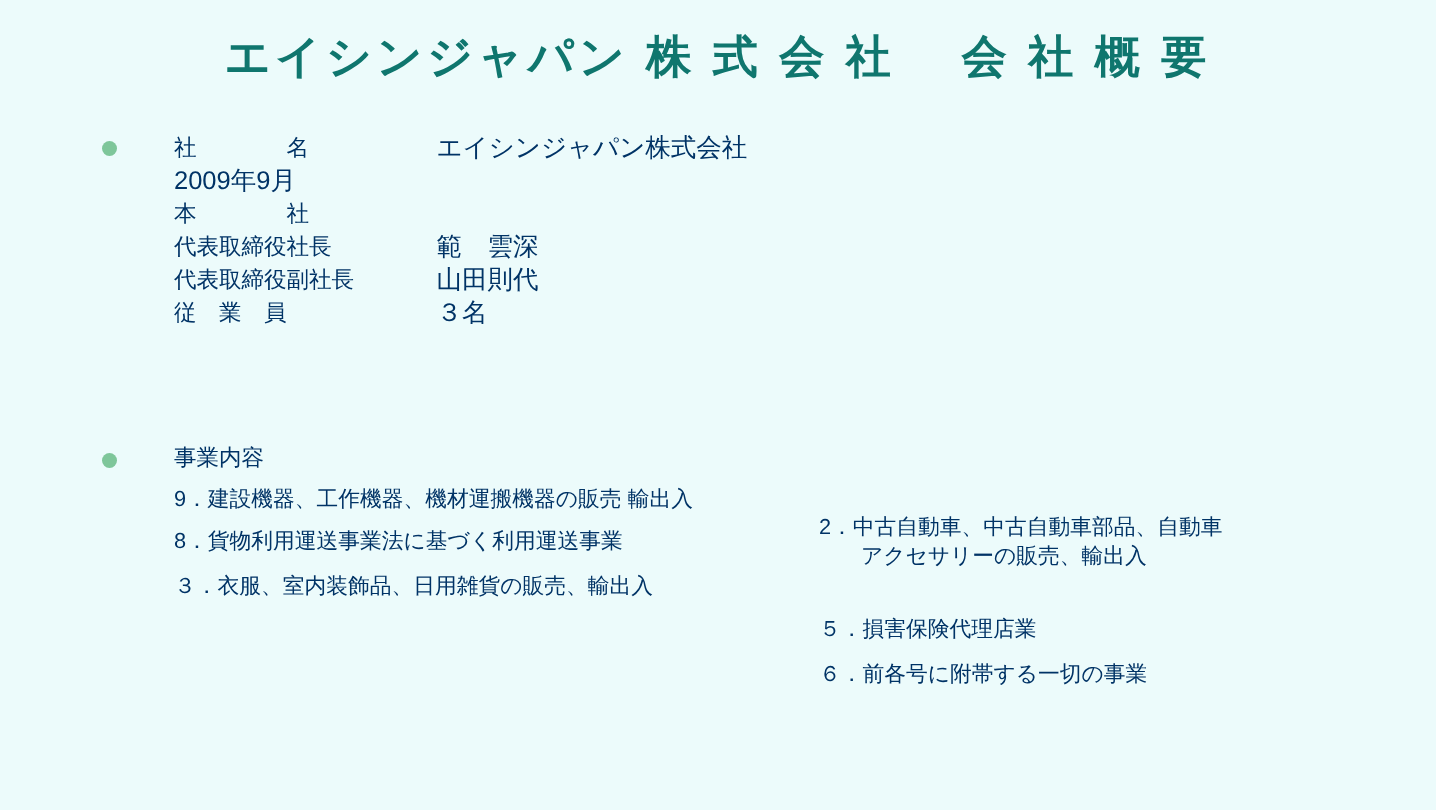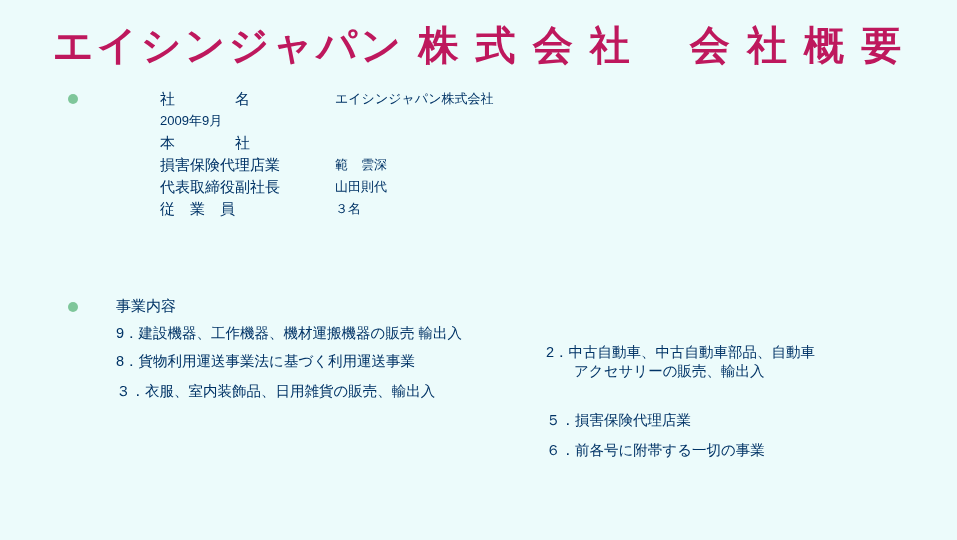--- a/index.html
+++ b/index.html
@@ -20,23 +20,23 @@
     width: 957px;
     height: 540px;
     box-sizing: border-box;
   }
   .title {
     position: absolute;
     top: 18px;
     left: 0;
     width: 957px;
     text-align: center;
-    font-size: 40px;
+    font-size: 30px;
     font-weight: bold;
-    color: #be185d;
+    color: #0f766e;
     letter-spacing: 3px;
     white-space: nowrap;
   }
 
   
   .block {
     position: absolute;
     display: flex;
     align-items: flex-start;
   }
@@ -58,30 +58,29 @@
     width: 860px;
   }
   .profile-rows {
     font-size: 15px;
     line-height: 22px;
   }
   .prow {
     display: flex;
     align-items: flex-start;
     height: 22px;
-    margin-left: 44px;
   }
   .plabel {
     width: 175px;
     flex: 0 0 175px;
     white-space: pre;
   }
   .pvalue {
     white-space: pre;
-    font-size: 13px;
+    font-size: 17px;
   }
   .pvalue.bold {
     font-weight: bold;
   }
 
   
   .business {
     position: absolute;
     left: 68px;
     top: 296px;
@@ -133,21 +132,21 @@
 
       <div class="prow">
         <span class="pvalue">2009年9月</span>
       </div>
 
       <div class="prow">
         <span class="plabel">本　　　　社</span>
       </div>
 
       <div class="prow">
-        <span class="plabel">損害保険代理店業</span>
+        <span class="plabel">代表取締役社長</span>
         <span class="pvalue">範　雲深</span>
       </div>
 
       <div class="prow">
         <span class="plabel">代表取締役副社長</span>
         <span class="pvalue">山田則代</span>
       </div>
 
       <div class="prow">
         <span class="plabel">従　業　員</span>

